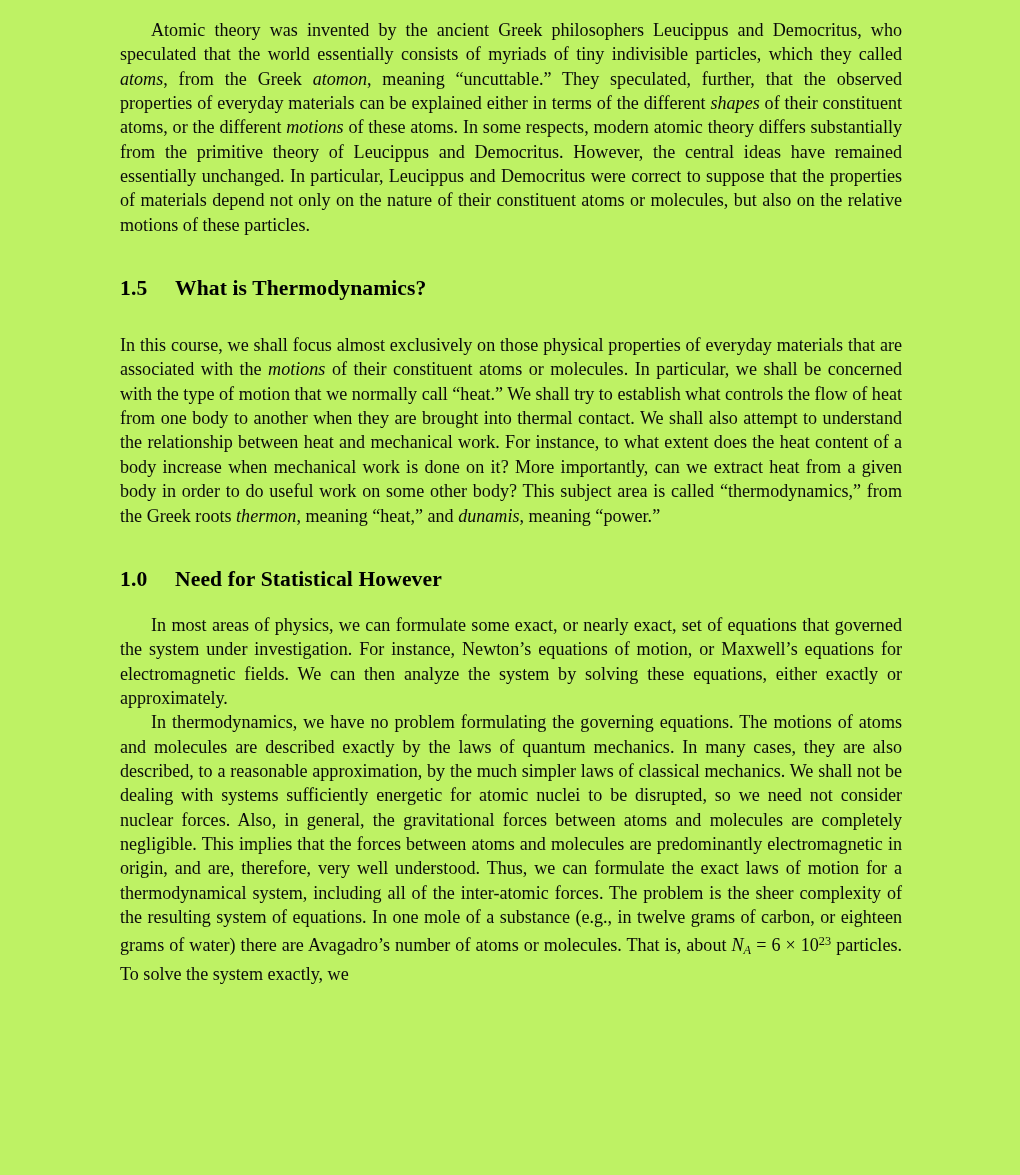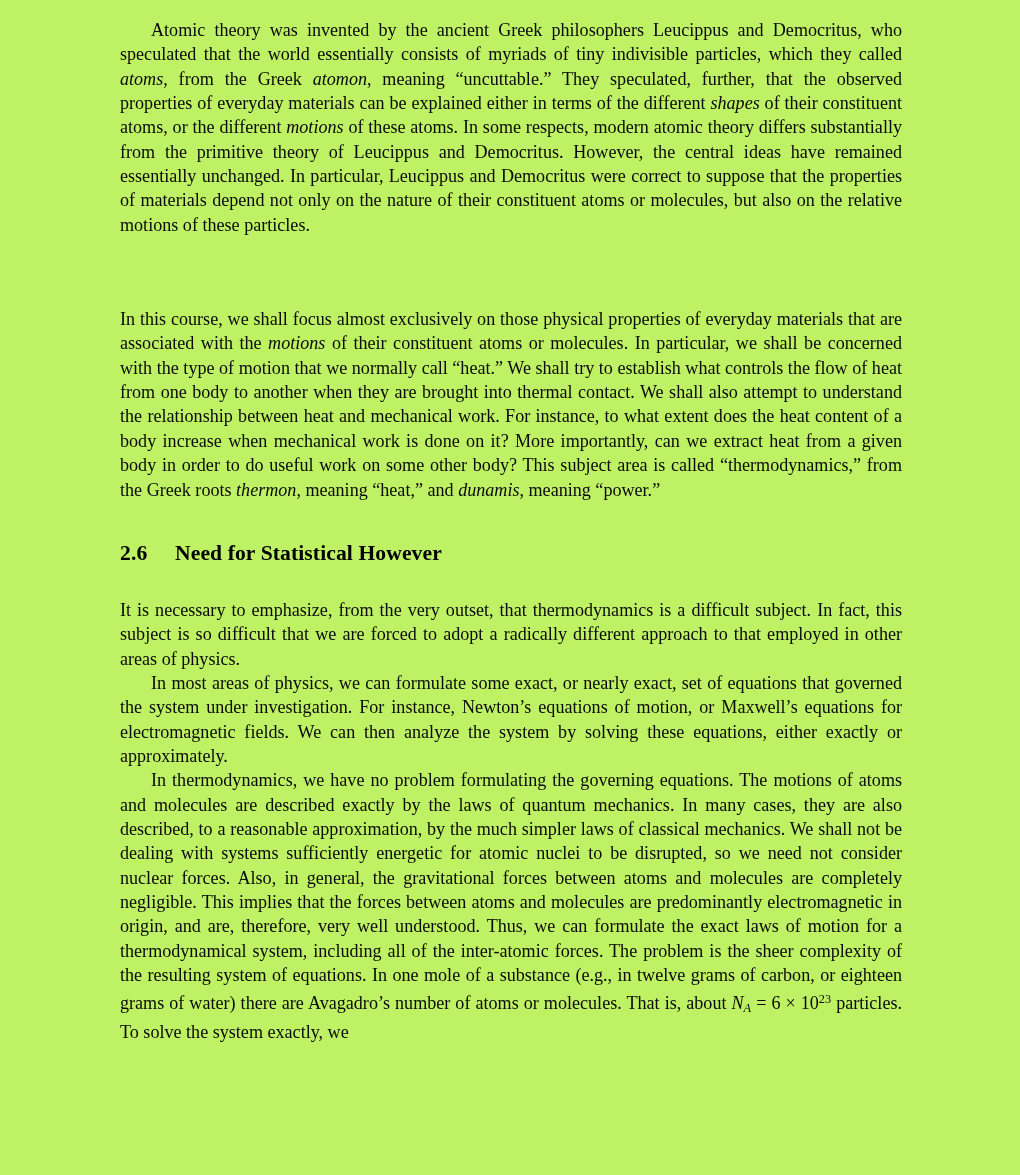--- a/index.html
+++ b/index.html
@@ -81,34 +81,37 @@
 </head>
 <body>
 
 <div class="page">
   <div class="content">
 
     <p class="body indent"><span>Atomic theory was invented by the ancient Greek philosophers Leucippus and Democritus, who speculated that the world essentially consists of myriads of tiny indivisible particles, which they called </span><em>atoms</em><span>, from the Greek </span><em>atomon</em><span>, meaning “uncuttable.” They speculated, further, that the observed properties of everyday materials can be explained either in terms of the different </span><em>shapes</em><span> of their constituent atoms, or the different </span><em>motions</em><span> of these atoms. In some respects, modern atomic theory differs substantially from the primitive theory of Leucippus and Democritus. However, the central ideas have remained essentially unchanged. In particular, Leucippus and Democritus were correct to suppose that the properties of materials depend not only on the nature of their constituent atoms or molecules, but also on the relative motions of these particles.</span></p>
 
     <div class="gap-before-head"></div>
 
+    <h2 class="section">
+        <span class="num">1.5</span>
+        <span>What is Thermodynamics?</span>
+      </h2>
 
     <div class="gap-after-head"></div>
 
     <p class="body noindent"><span>In this course, we shall focus almost exclusively on those physical properties of everyday materials that are associated with the </span><em>motions</em><span> of their constituent atoms or molecules. In particular, we shall be concerned with the type of motion that we normally call “heat.” We shall try to establish what controls the flow of heat from one body to another when they are brought into thermal contact. We shall also attempt to understand the relationship between heat and mechanical work. For instance, to what extent does the heat content of a body increase when mechanical work is done on it? More importantly, can we extract heat from a given body in order to do useful work on some other body? This subject area is called “thermodynamics,” from the Greek roots </span><em>thermon</em><span>, meaning “heat,” and </span><em>dunamis</em><span>, meaning “power.”</span></p>
 
     <div class="gap-before-head"></div>
 
     <h2 class="section">
-        <span class="num">2.6</span>
+        <span class="num">1.0</span>
         <span>Need for Statistical However</span>
       </h2>
 
     <div class="gap-after-head"></div>
 
-    <p class="body noindent">It is necessary to emphasize, from the very outset, that thermodynamics is a difficult subject. In fact, this subject is so difficult that we are forced to adopt a radically different approach to that employed in other areas of physics.</p>
 
     <p class="body indent">In most areas of physics, we can formulate some exact, or nearly exact, set of equations that governed the system under investigation. For instance, Newton’s equations of motion, or Maxwell’s equations for electromagnetic fields. We can then analyze the system by solving these equations, either exactly or approximately.</p>
 
     <p class="body indent"><span>In thermodynamics, we have no problem formulating the governing equations. The motions of atoms and molecules are described exactly by the laws of quantum mechanics. In many cases, they are also described, to a reasonable approximation, by the much simpler laws of classical mechanics. We shall not be dealing with systems sufficiently energetic for atomic nuclei to be disrupted, so we need not consider nuclear forces. Also, in general, the gravitational forces between atoms and molecules are completely negligible. This implies that the forces between atoms and molecules are predominantly electromagnetic in origin, and are, therefore, very well understood. Thus, we can formulate the exact laws of motion for a thermodynamical system, including all of the inter-atomic forces. The problem is the sheer complexity of the resulting system of equations. In one mole of a substance (e.g., in twelve grams of carbon, or eighteen grams of water) there are Avagadro’s number of atoms or molecules. That is, about </span><span class="nowrap"><span class="mathvar">N</span><sub>A</sub><span> = </span><span>6</span><span> × </span><span>10</span><sup>23</sup></span><span> particles. To solve the system exactly, we</span></p>
 
   </div>
 </div>
 
 </body></html>

